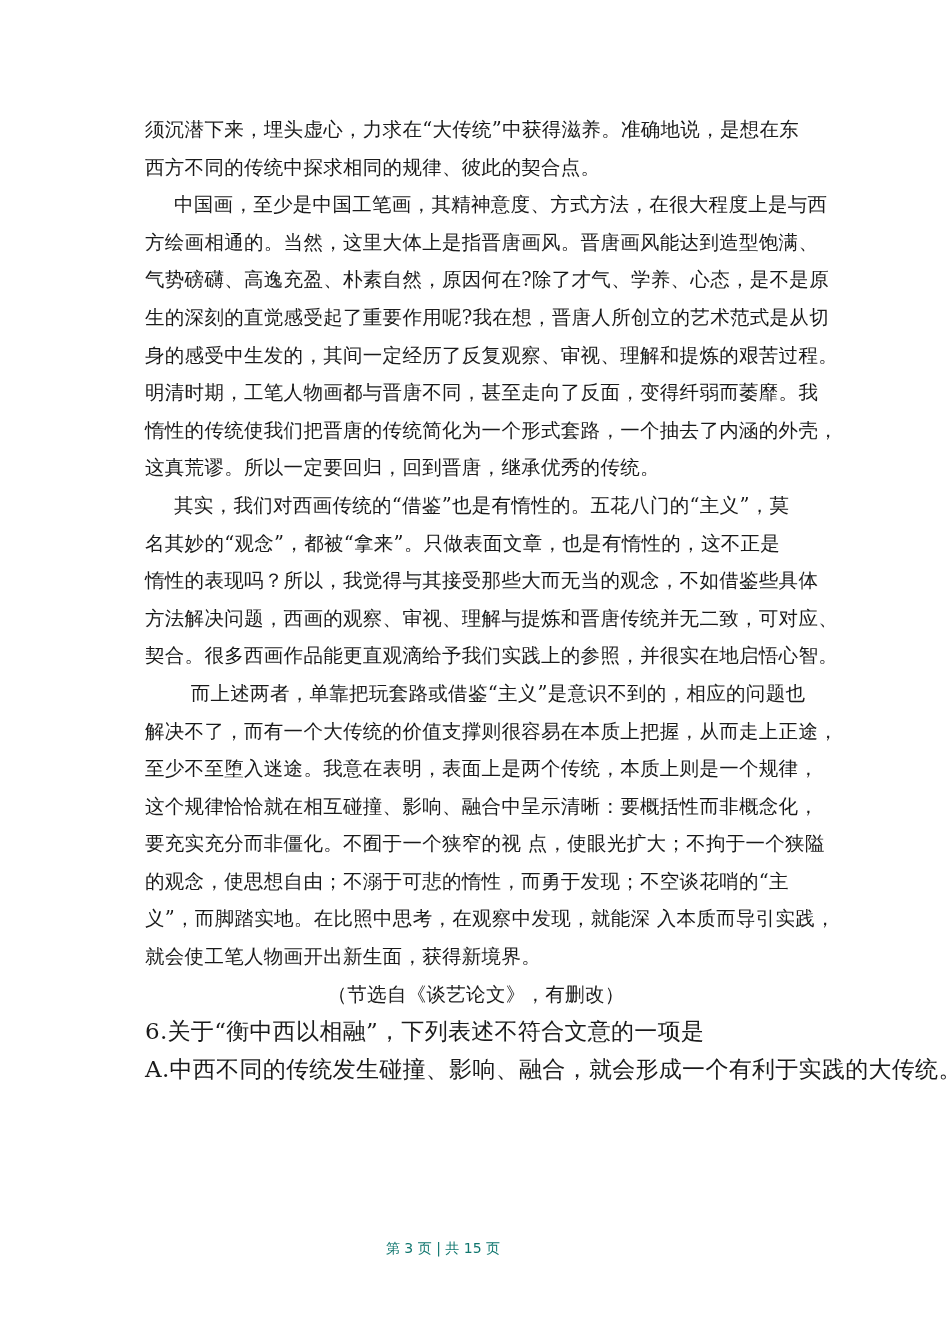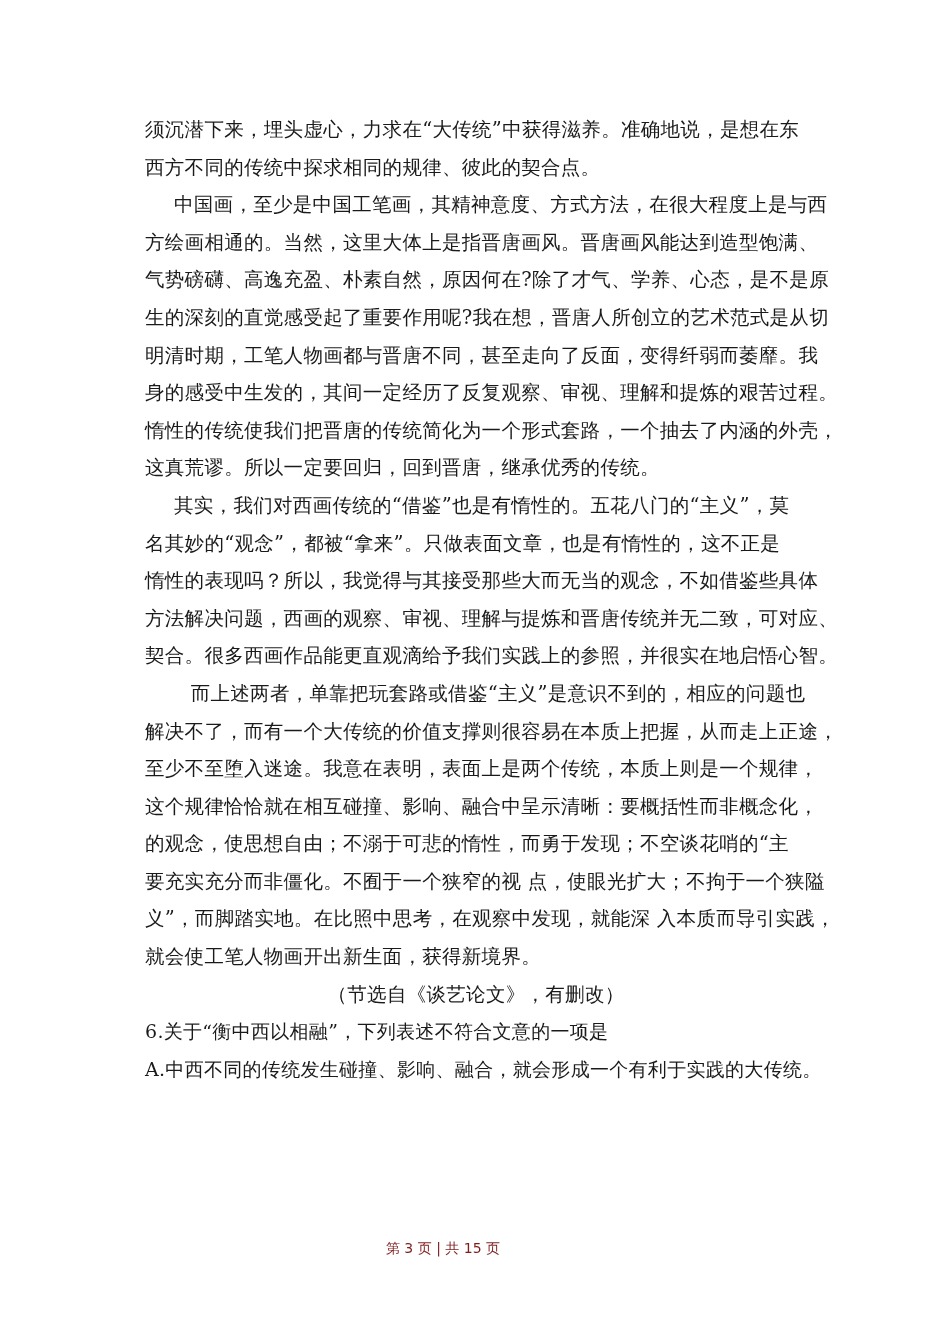--- a/index.html
+++ b/index.html
@@ -29,69 +29,69 @@
     white-space: nowrap;
     letter-spacing: 0.3px;
   }
   .indent-2 { padding-left: 29px; }
   .indent-3 { padding-left: 38px; text-align: center; }
   .source {
     text-align: center;
     padding-right: 6px;
   }
   .question-line {
-    font-size: 19px;
+    font-size: 23px;
   }
   .footer {
     position: absolute;
     left: 0;
     width: 886px;
     top: 1240px;
     text-align: center;
     font-family: "DejaVu Sans", "Liberation Sans", sans-serif;
     font-size: 14px;
-    color: #7f1d1d;
+    color: #0f766e;
   }
 </style>
 </head>
 <body>
 
 <div class="page-body">
 
   <div>
     <span class="line">须沉潜下来，埋头虚心，力求在“大传统”中获得滋养。准确地说，是想在东</span>
     <span class="line">西方不同的传统中探求相同的规律、彼此的契合点。</span>
   </div>
 
   <div>
     <span class="line indent-2">中国画，至少是中国工笔画，其精神意度、方式方法，在很大程度上是与西</span>
     <span class="line">方绘画相通的。当然，这里大体上是指晋唐画风。晋唐画风能达到造型饱满、</span>
     <span class="line">气势磅礴、高逸充盈、朴素自然，原因何在?除了才气、学养、心态，是不是原</span>
     <span class="line">生的深刻的直觉感受起了重要作用呢?我在想，晋唐人所创立的艺术范式是从切</span>
+    <span class="line">身的感受中生发的，其间一定经历了反复观察、审视、理解和提炼的艰苦过程。</span>
     <span class="line">明清时期，工笔人物画都与晋唐不同，甚至走向了反面，变得纤弱而萎靡。我</span>
-    <span class="line">身的感受中生发的，其间一定经历了反复观察、审视、理解和提炼的艰苦过程。</span>
     <span class="line">惰性的传统使我们把晋唐的传统简化为一个形式套路，一个抽去了内涵的外壳，</span>
     <span class="line">这真荒谬。所以一定要回归，回到晋唐，继承优秀的传统。</span>
   </div>
 
   <div>
     <span class="line indent-2">其实，我们对西画传统的“借鉴”也是有惰性的。五花八门的“主义”，莫</span>
     <span class="line">名其妙的“观念”，都被“拿来”。只做表面文章，也是有惰性的，这不正是</span>
     <span class="line">惰性的表现吗？所以，我觉得与其接受那些大而无当的观念，不如借鉴些具体</span>
     <span class="line">方法解决问题，西画的观察、审视、理解与提炼和晋唐传统并无二致，可对应、</span>
     <span class="line">契合。很多西画作品能更直观滴给予我们实践上的参照，并很实在地启悟心智。</span>
   </div>
 
   <div>
     <span class="line indent-3">而上述两者，单靠把玩套路或借鉴“主义”是意识不到的，相应的问题也</span>
     <span class="line">解决不了，而有一个大传统的价值支撑则很容易在本质上把握，从而走上正途，</span>
     <span class="line">至少不至堕入迷途。我意在表明，表面上是两个传统，本质上则是一个规律，</span>
     <span class="line">这个规律恰恰就在相互碰撞、影响、融合中呈示清晰：要概括性而非概念化，</span>
+    <span class="line">要充实充分而非僵化。不囿于一个狭窄的视  点，使眼光扩大；不拘于一个狭隘</span>
     <span class="line">的观念，使思想自由；不溺于可悲的惰性，而勇于发现；不空谈花哨的“主</span>
-    <span class="line">要充实充分而非僵化。不囿于一个狭窄的视  点，使眼光扩大；不拘于一个狭隘</span>
     <span class="line">义”，而脚踏实地。在比照中思考，在观察中发现，就能深  入本质而导引实践，</span>
     <span class="line">就会使工笔人物画开出新生面，获得新境界。</span>
   </div>
 
   <span class="line source">（节选自《谈艺论文》，有删改）</span>
 
   <div>
     <span class="line question-line">6.关于“衡中西以相融”，下列表述不符合文意的一项是</span>
     <span class="line question-line">A.中西不同的传统发生碰撞、影响、融合，就会形成一个有利于实践的大传统。</span>
   </div>

